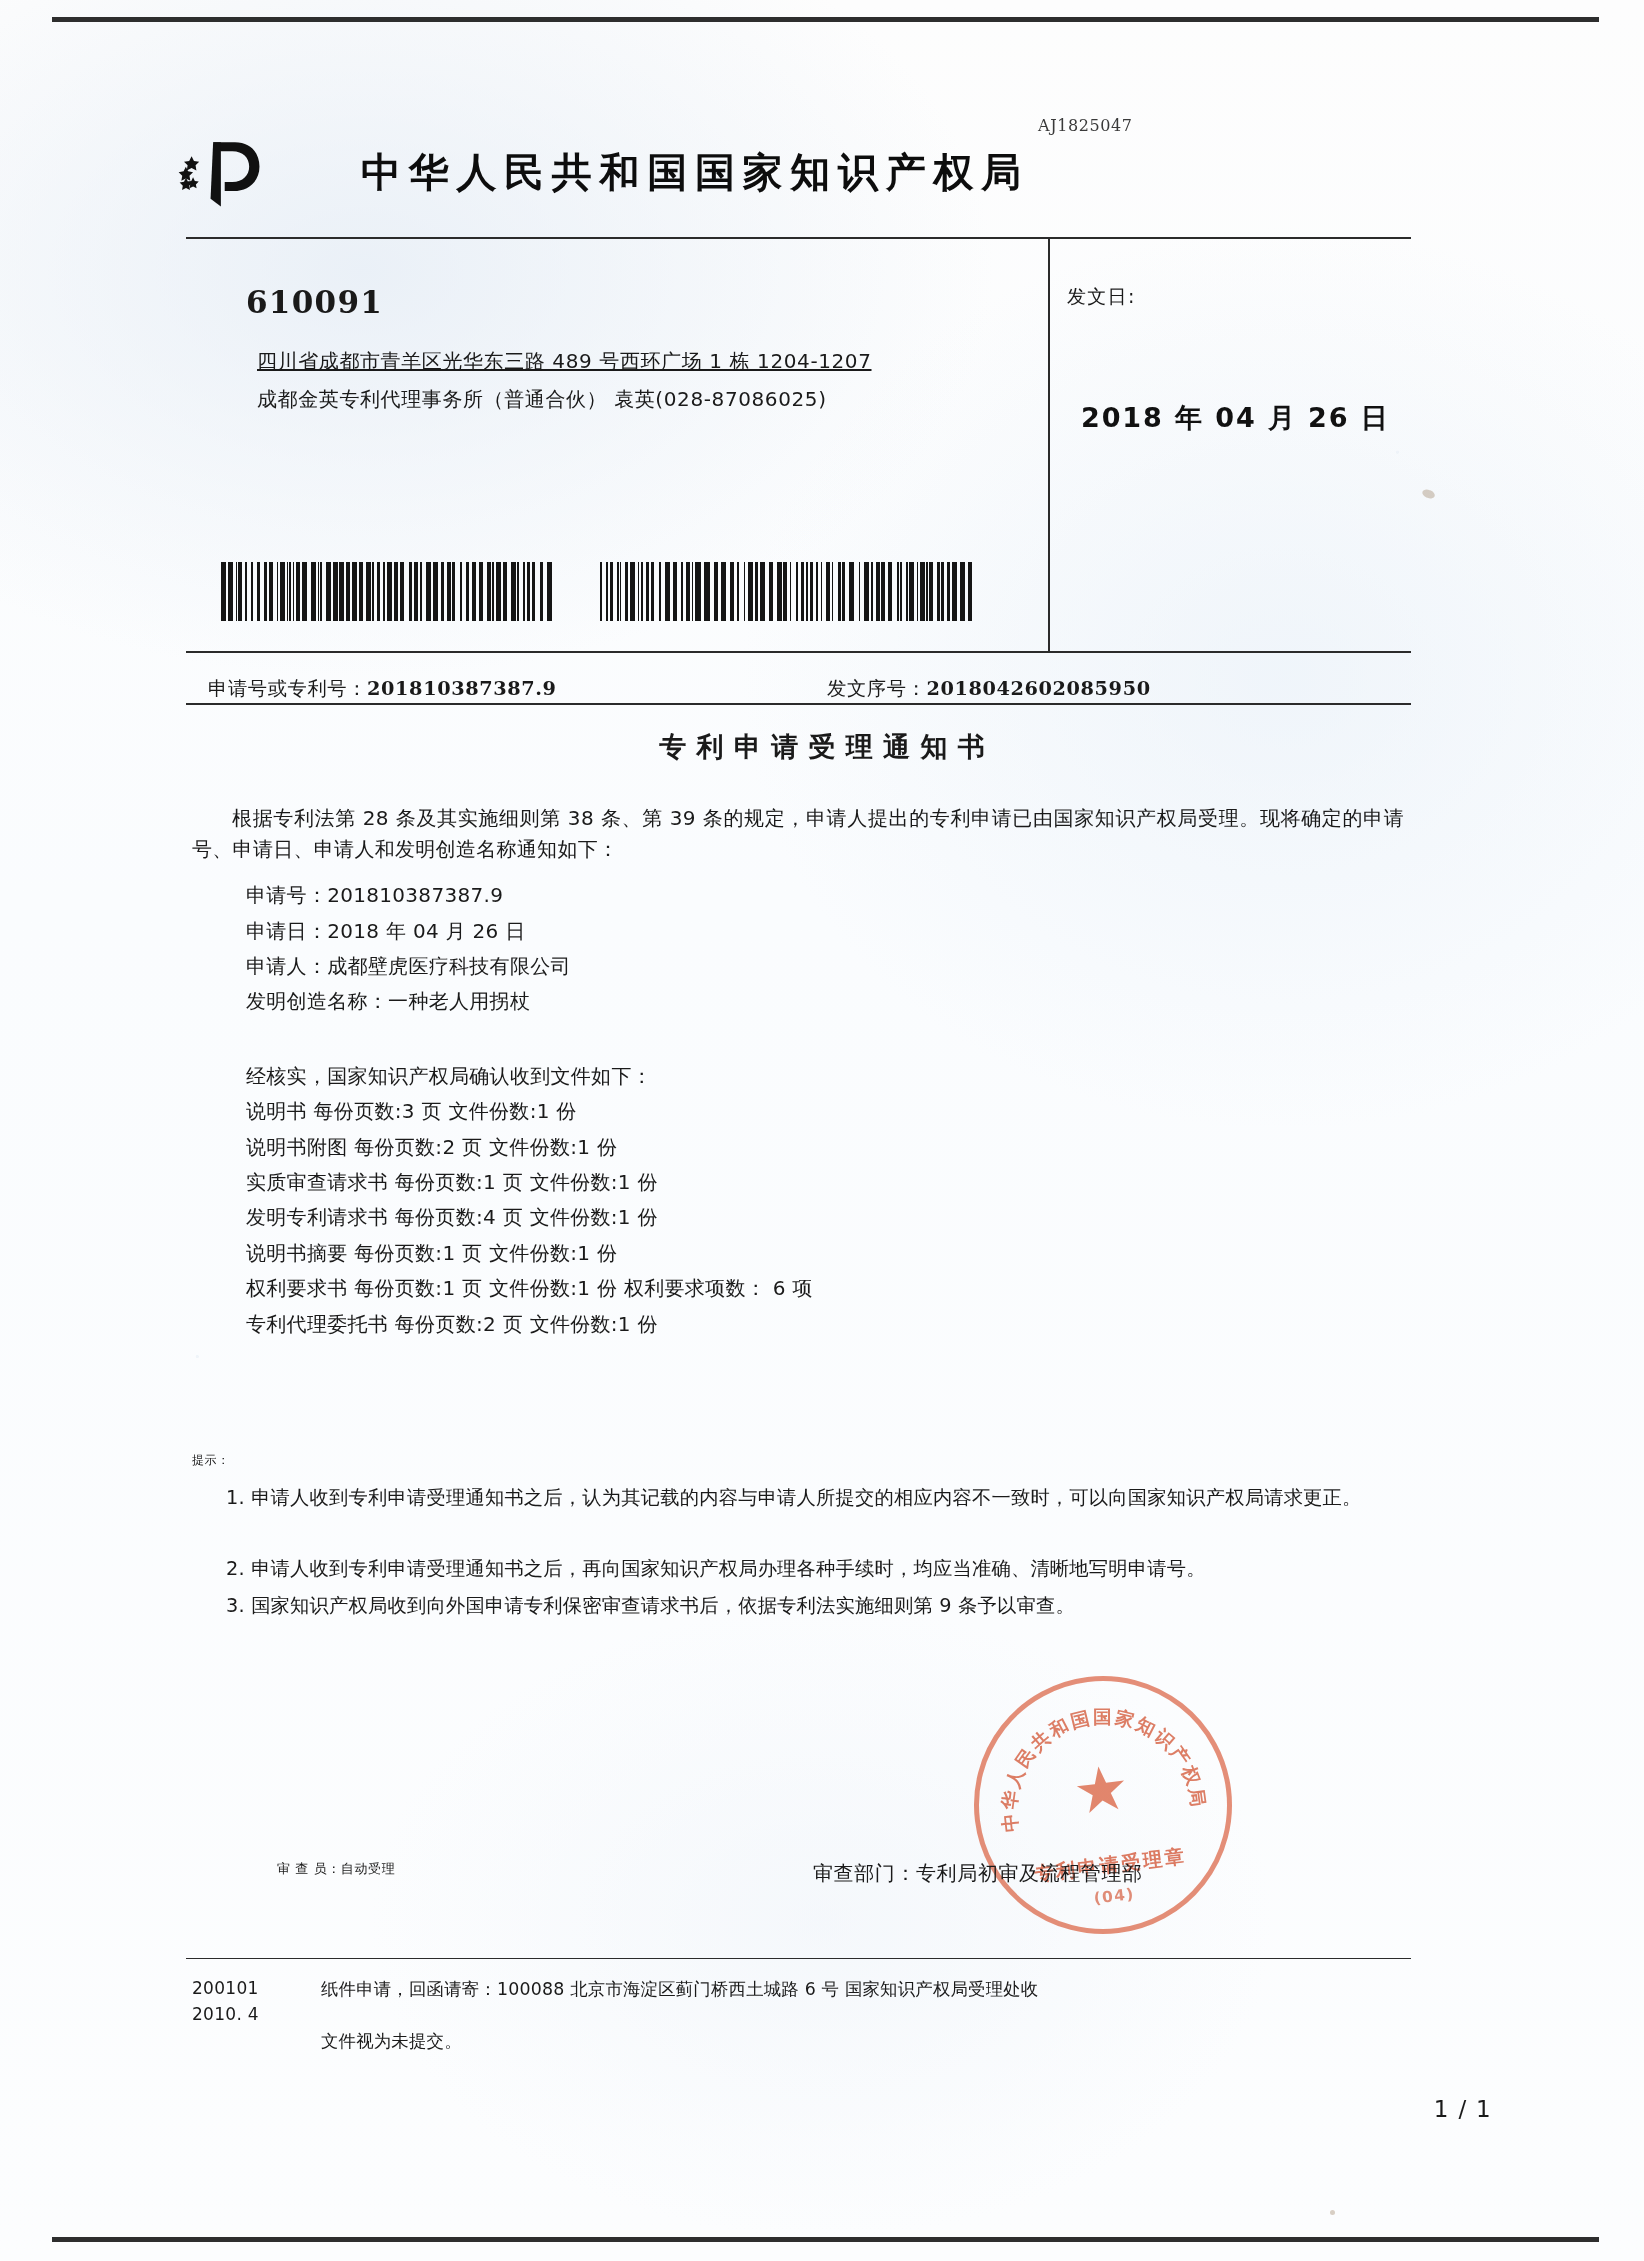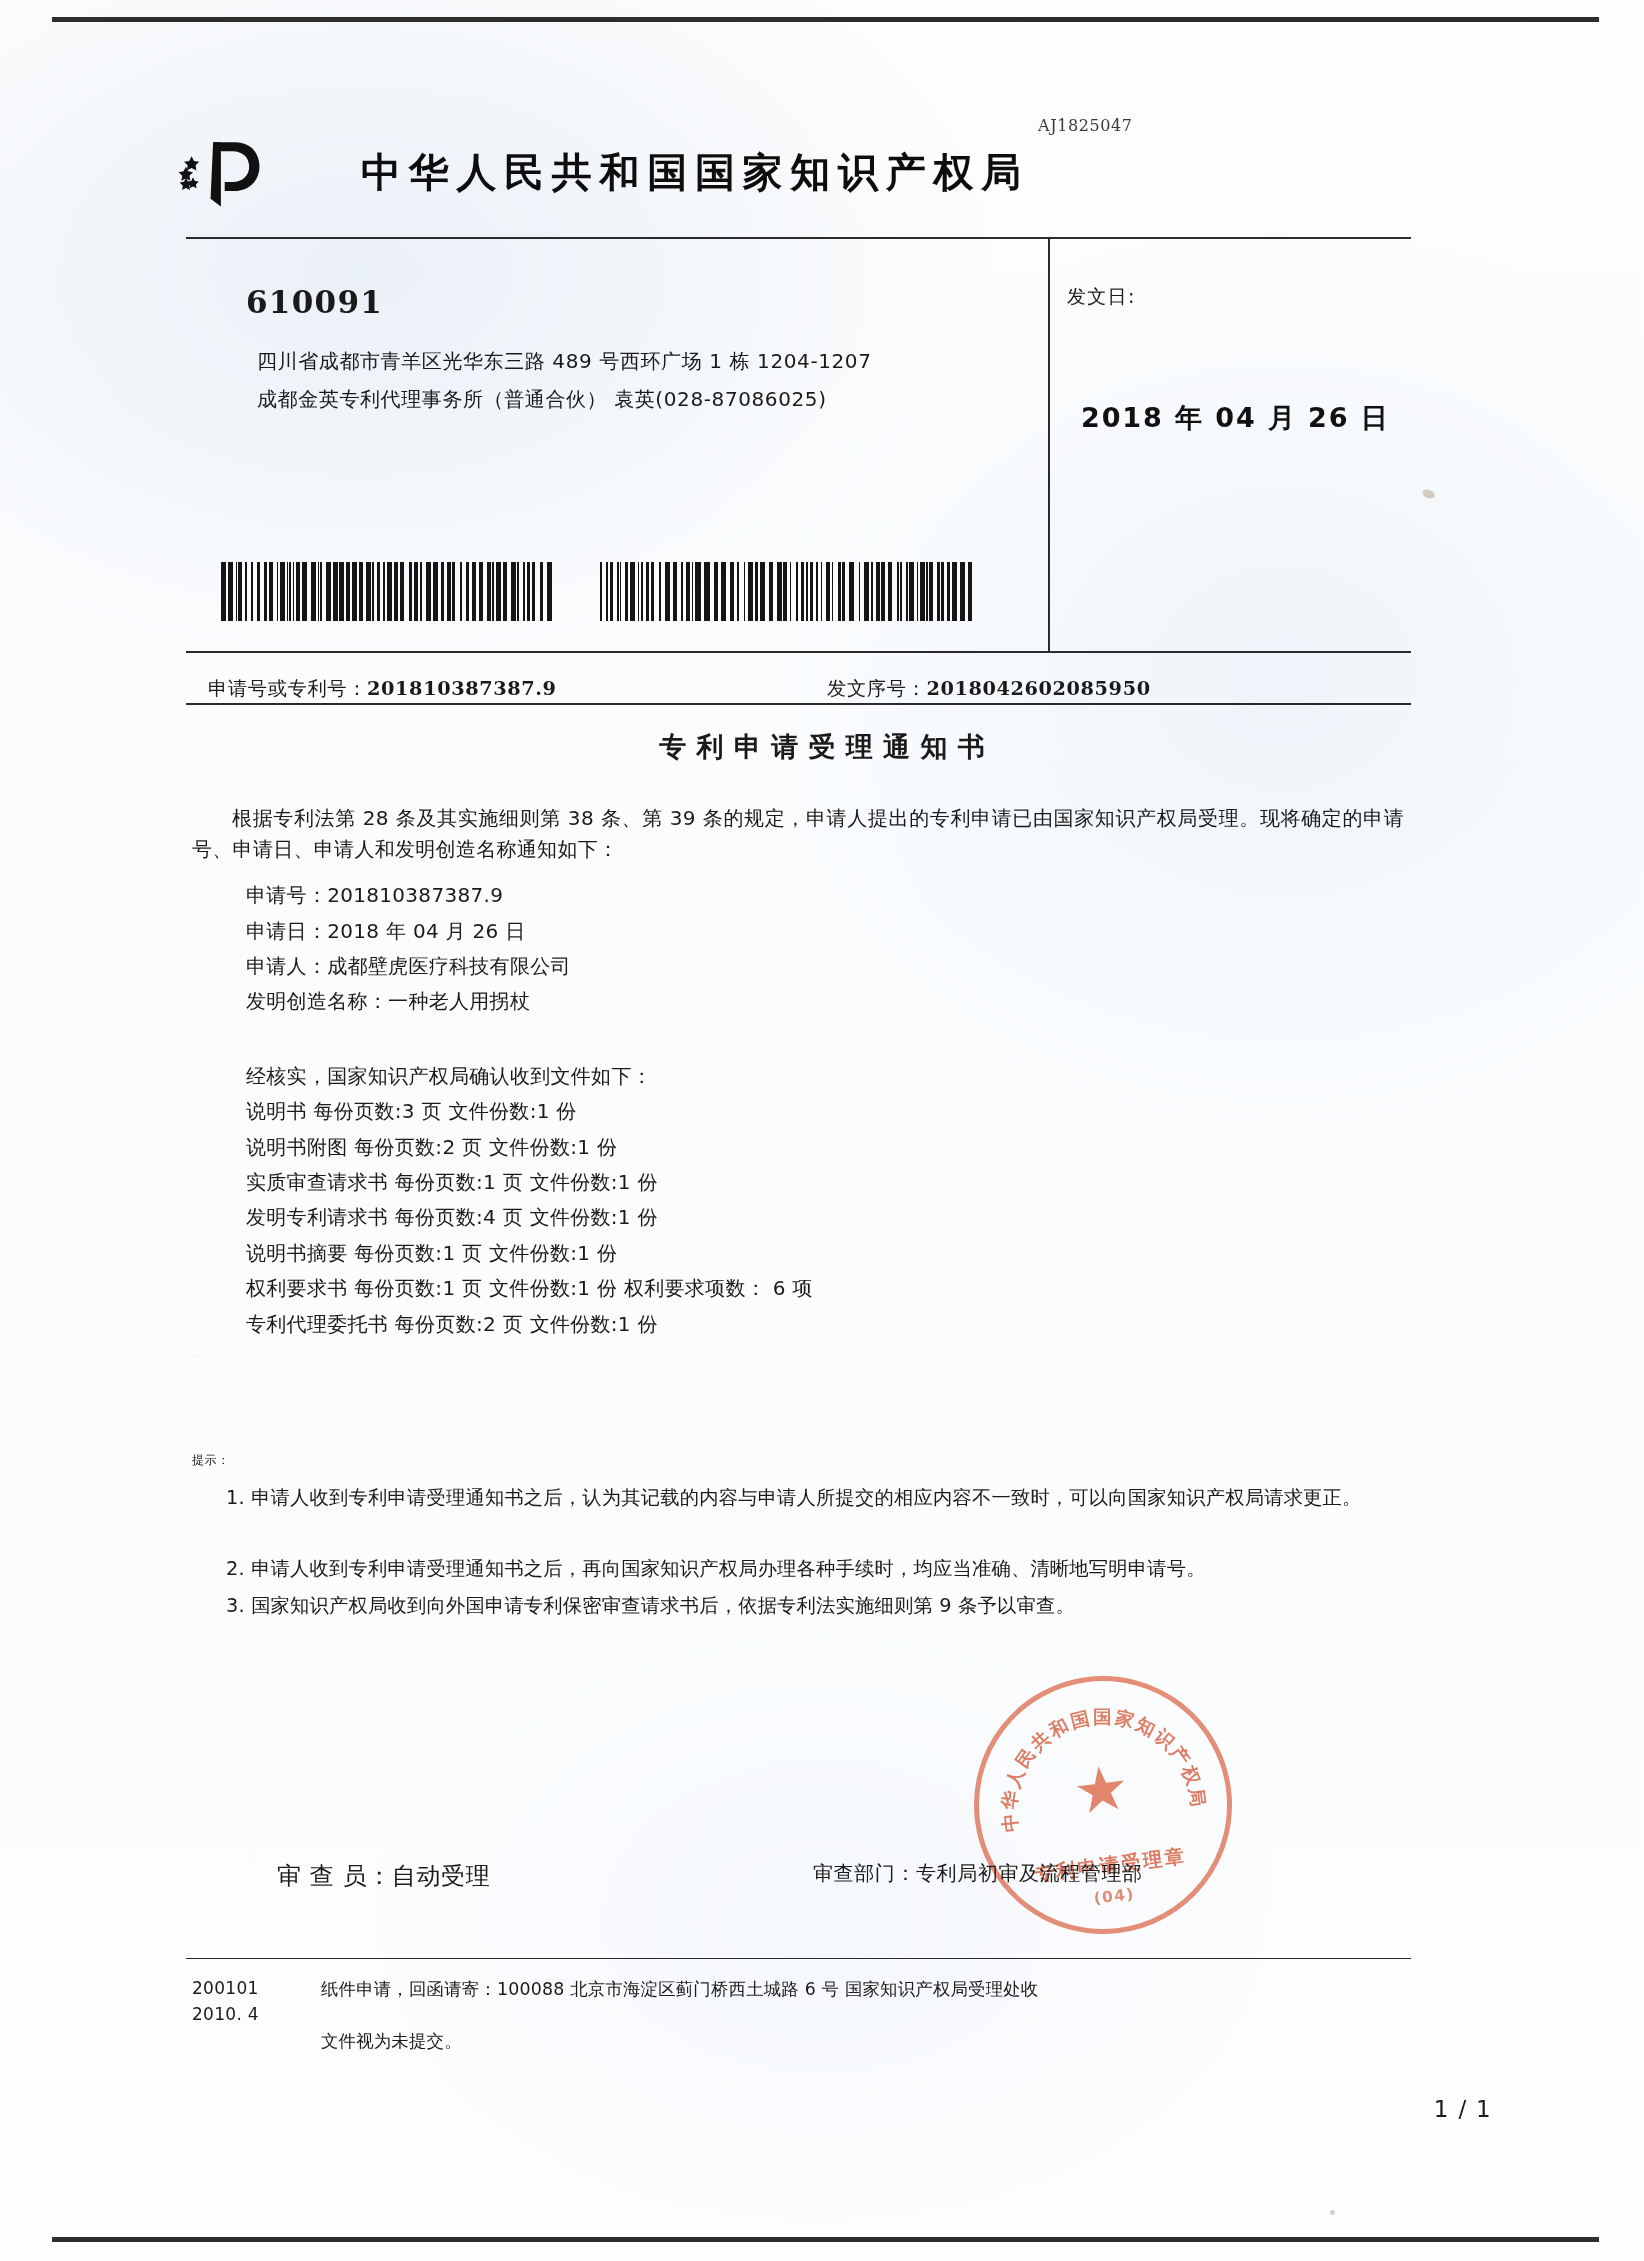--- a/index.html
+++ b/index.html
@@ -93,20 +93,21 @@
     font-weight: bold;
     letter-spacing: 1.3px;
     font-family: "DejaVu Serif", "Liberation Serif", serif;
   }
   .addr1 {
     position: absolute;
     left: 257px; top: 348px;
     font-size: 20px;
     letter-spacing: 0.6px;
     white-space: nowrap;
+    text-decoration: underline;
   }
   .addr2 {
     position: absolute;
     left: 257px; top: 386px;
     font-size: 20px;
     letter-spacing: 0.6px;
     white-space: nowrap;
   }
 
   
@@ -227,21 +228,21 @@
     text-indent: 34px;
   }
   #note1 { top: 1483px; }
   #note2 { top: 1554px; }
   #note3 { top: 1591px; }
 
   
   .sig-left {
     position: absolute;
     left: 277px; top: 1860px;
-    font-size: 24px;
+    font-size: 13px;
     letter-spacing: 0.6px;
     white-space: nowrap;
   }
   .sig-right {
     position: absolute;
     left: 796px; top: 1860px;
     font-size: 20px;
     letter-spacing: 0.6px;
     white-space: nowrap;
     margin-left: 17px;

